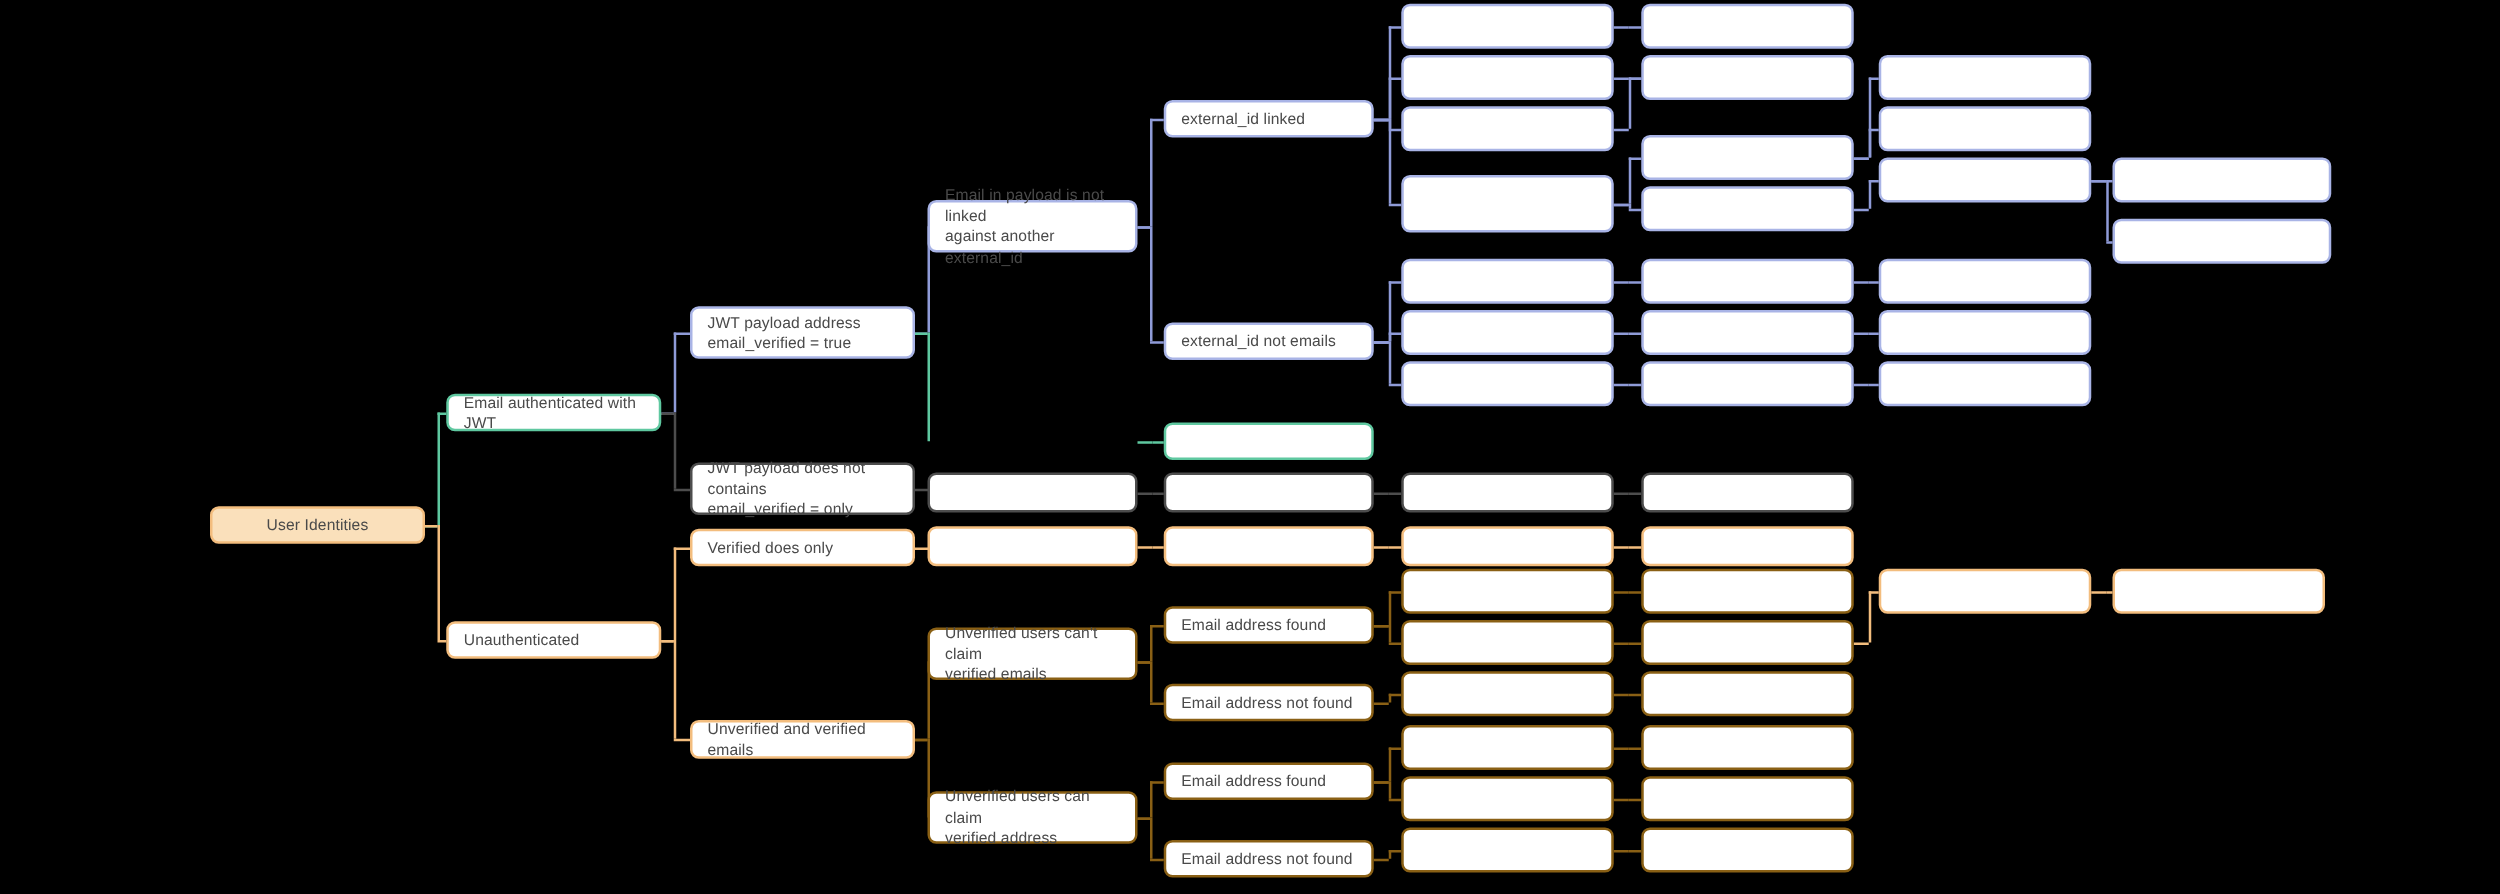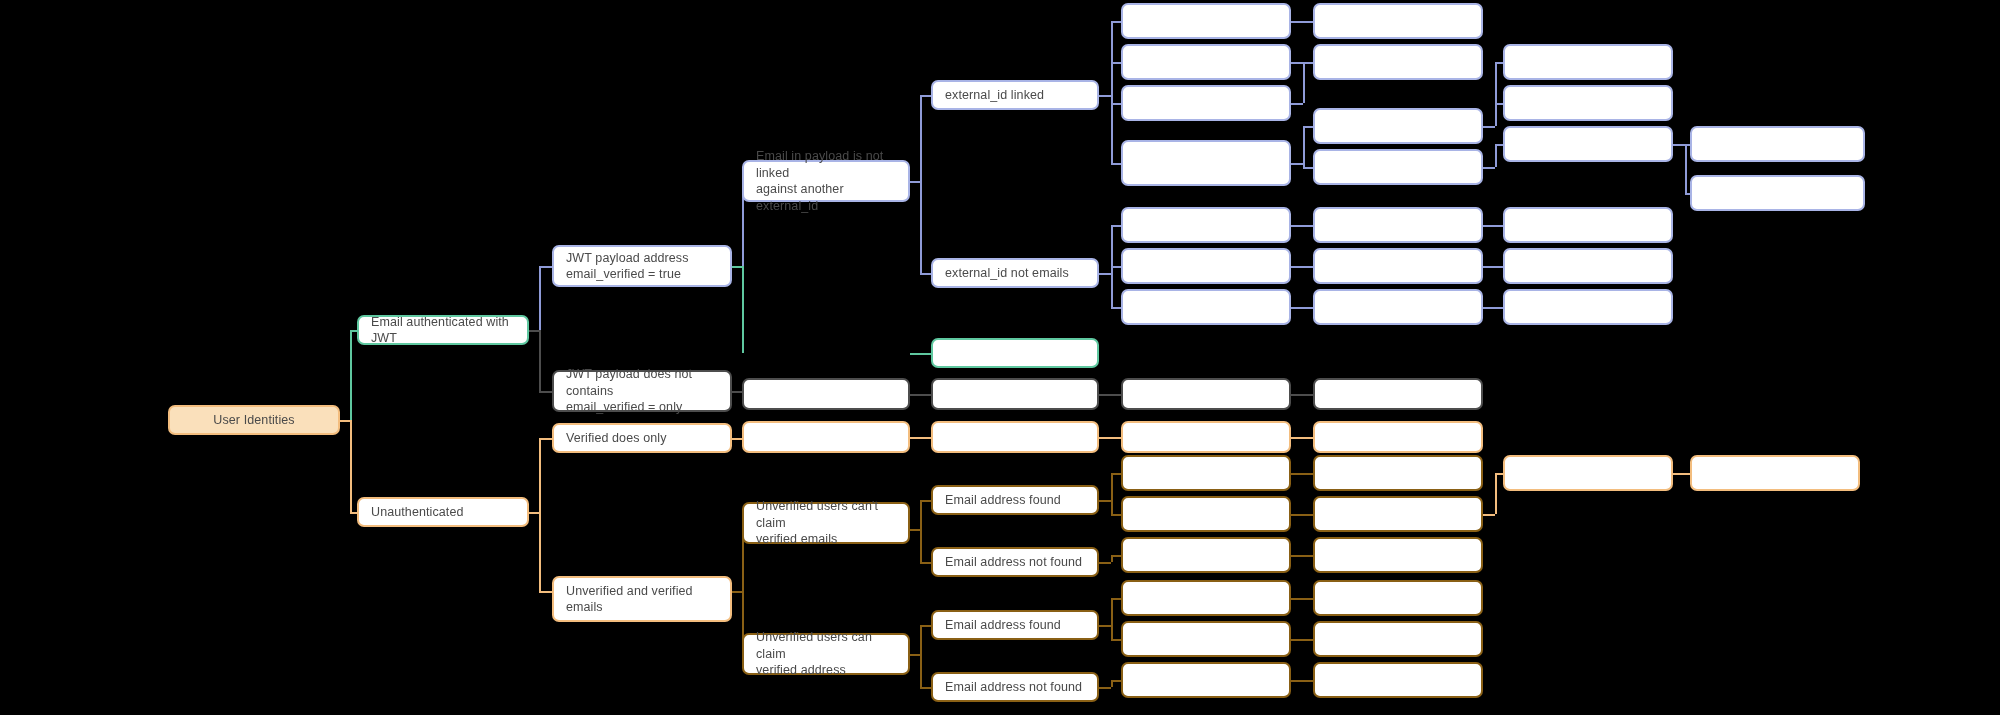--- a/index.html
+++ b/index.html
@@ -247,21 +247,21 @@
     <div class="edge v e-orange" style="left: 1685px; top: 473px; height: 0px;"></div>
     <div class="edge h e-orange" style="left: 1685px; top: 473px; width: 5px;"></div>
     <div class="node c-orange filled-root" style="left: 168px; top: 405px; width: 172px; height: 30px;"><span>User Identities</span></div>
     <div class="node c-green" style="left: 357px; top: 315px; width: 172px; height: 30px;"><span>Email authenticated with JWT</span></div>
     <div class="node c-orange" style="left: 357px; top: 497px; width: 172px; height: 30px;"><span>Unauthenticated</span></div>
     <div class="node c-blue" style="left: 552px; top: 245px; width: 180px; height: 42px;"><span>JWT payload address
 email_verified = true</span></div>
     <div class="node c-grey" style="left: 552px; top: 370px; width: 180px; height: 42px;"><span>JWT payload does not contains
 email_verified = only</span></div>
     <div class="node c-orange" style="left: 552px; top: 423px; width: 180px; height: 30px;"><span>Verified does only</span></div>
-    <div class="node c-orange" style="left: 552px; top: 576px; width: 180px; height: 46px; justify-content: flex-end;"><span>Unverified and verified emails</span></div>
+    <div class="node c-orange" style="left: 552px; top: 576px; width: 180px; height: 31px; justify-content: flex-end;"><span>Unverified and verified emails</span></div>
     <div class="node c-blue" style="left: 742px; top: 160px; width: 168px; height: 42px;"><span>Email in payload is not linked
 against another external_id</span></div>
     <div class="node c-grey" style="left: 742px; top: 378px; width: 168px; height: 32px;"></div>
     <div class="node c-orange" style="left: 742px; top: 421px; width: 168px; height: 32px;"></div>
     <div class="node c-brown" style="left: 742px; top: 488px; width: 168px; height: 42px; margin-top: 14px;"><span>Unverified users can't claim
 verified emails</span></div>
     <div class="node c-brown" style="left: 742px; top: 633px; width: 168px; height: 42px;"><span>Unverified users can claim
 verified address</span></div>
     <div class="node c-blue" style="left: 931px; top: 80px; width: 168px; height: 30px;"><span>external_id linked</span></div>
     <div class="node c-blue" style="left: 931px; top: 258px; width: 168px; height: 30px;"><span>external_id not emails</span></div>

